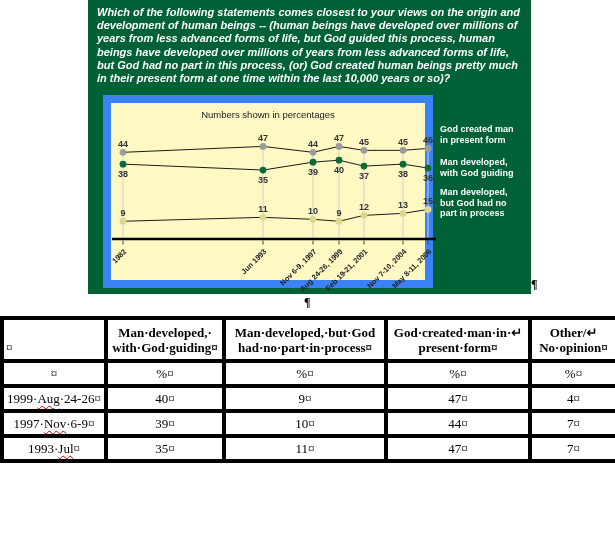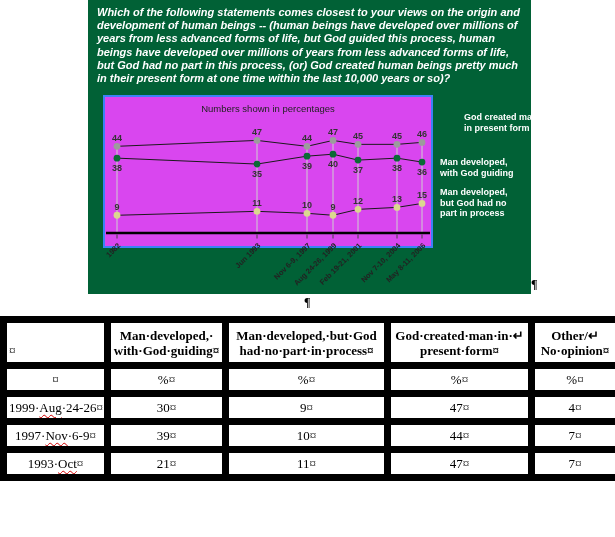--- a/index.html
+++ b/index.html
@@ -9,22 +9,22 @@
   }
   .green-box {
     position:absolute; left:88px; top:0; width:443px; height:294px;
     background:#016136;
   }
   .question {
     position:absolute; left:9px; top:6px; width:428px;
     color:#ffffff; font:italic bold 11px/13.2px "Liberation Sans", sans-serif;
   }
   .chart-panel {
-    position:absolute; left:15px; top:95px; width:330px; height:153px;
-    background:#d946ef; border:2px solid #3b82f6; box-sizing:border-box;
+    position:absolute; left:15px; top:95px; width:330px; height:193px;
+    background:#fef9c3; border:8px solid #3b82f6; box-sizing:border-box;
   }
   .chart-title {
     position:absolute; left:0; right:0; top:6px; text-align:center;
     font:9.5px "Liberation Sans", sans-serif; color:#222; z-index:2;
   }
   svg.chart { position:absolute; left:0; top:0; width:326px; height:189px; }
   .legend-item {
     position:absolute; left:352px; width:90px; color:#ffffff;
     font:bold 9px/10.5px "Liberation Sans", sans-serif;
   }
@@ -32,21 +32,21 @@
     position:absolute; font:bold 12px "Liberation Serif", serif; color:#000;
   }
   .pilcrow-right { left:531px; top:277px; }
   .pilcrow-center { left:304px; top:295px; }
   table.data {
     position:absolute; left:0; top:316px; width:615px;
     border-collapse:collapse; table-layout:fixed;
     font-size:13px; color:#000;
   }
   table.data td {
-    border:7px solid #000000; padding:0 2px; overflow:hidden;
+    border:4px solid #000000; padding:0 2px; overflow:hidden;
     white-space:nowrap; text-align:center; height:21px; line-height:15px;
   }
   tr.hdr td { font-weight:bold; height:35px; vertical-align:middle; }
   tr.hdr td.corner { text-align:left; vertical-align:bottom; padding-bottom:4px; font-weight:normal; }
   td.rowlabel { text-align:left; }
   .squiggle {
     text-decoration:underline wavy #d00000;
     text-decoration-thickness:1px; text-underline-offset:2px;
   }
 </style>
@@ -123,21 +123,21 @@
         <text x="156" y="149" text-anchor="end" transform="rotate(-45 156 149)" fill="#222" style="font:bold 7.5px &quot;Liberation Sans&quot;,sans-serif">Jun 1993</text>
         <text x="206" y="149" text-anchor="end" transform="rotate(-45 206 149)" fill="#222" style="font:bold 7.5px &quot;Liberation Sans&quot;,sans-serif">Nov 6-9, 1997</text>
         <text x="232" y="149" text-anchor="end" transform="rotate(-45 232 149)" fill="#222" style="font:bold 7.5px &quot;Liberation Sans&quot;,sans-serif">Aug 24-26, 1999</text>
         <text x="257" y="149" text-anchor="end" transform="rotate(-45 257 149)" fill="#222" style="font:bold 7.5px &quot;Liberation Sans&quot;,sans-serif">Feb 19-21, 2001</text>
         <text x="296" y="149" text-anchor="end" transform="rotate(-45 296 149)" fill="#222" style="font:bold 7.5px &quot;Liberation Sans&quot;,sans-serif">Nov 7-10, 2004</text>
         <text x="321" y="149" text-anchor="end" transform="rotate(-45 321 149)" fill="#222" style="font:bold 7.5px &quot;Liberation Sans&quot;,sans-serif">May 8-11, 2006</text>
       </svg>
   </div>
 
   <div id="legend">
-      <div class="legend-item" style="top: 112px; margin-left: 24px;">God created man<br>in present form</div>
+      <div class="legend-item" style="top: 124px;">God created man<br>in present form</div>
       <div class="legend-item" style="top: 157px;">Man developed,<br>with God guiding</div>
       <div class="legend-item" style="top: 187px;">Man developed,<br>but God had no<br>part in process</div>
     </div>
 </div>
 
 <div class="pilcrow pilcrow-right">¶</div>
 <div class="pilcrow pilcrow-center">¶</div>
 
 <table class="data" id="poll-table">
   <colgroup>
@@ -157,33 +157,33 @@
       </tr>
       <tr class="unit">
         <td class="rowlabel">¤</td>
         <td>%¤</td>
         <td>%¤</td>
         <td>%¤</td>
         <td>%¤</td>
       </tr>
       <tr class="datarow">
         <td class="rowlabel">1999·<span class="squiggle">Aug</span>·24-26¤</td>
-        <td>30¤</td>
+        <td>40¤</td>
         <td>9¤</td>
         <td>47¤</td>
         <td>4¤</td>
       </tr>
       <tr class="datarow">
         <td class="rowlabel">1997·<span class="squiggle">Nov</span>·6-9¤</td>
         <td>39¤</td>
         <td>10¤</td>
         <td>44¤</td>
         <td>7¤</td>
       </tr>
       <tr class="datarow">
-        <td class="rowlabel">1993·<span class="squiggle">Oct</span>¤</td>
-        <td>21¤</td>
+        <td class="rowlabel">1993·<span class="squiggle">Jul</span>¤</td>
+        <td>35¤</td>
         <td>11¤</td>
         <td>47¤</td>
         <td>7¤</td>
       </tr>
     </tbody>
 </table>
 
 </body></html>

